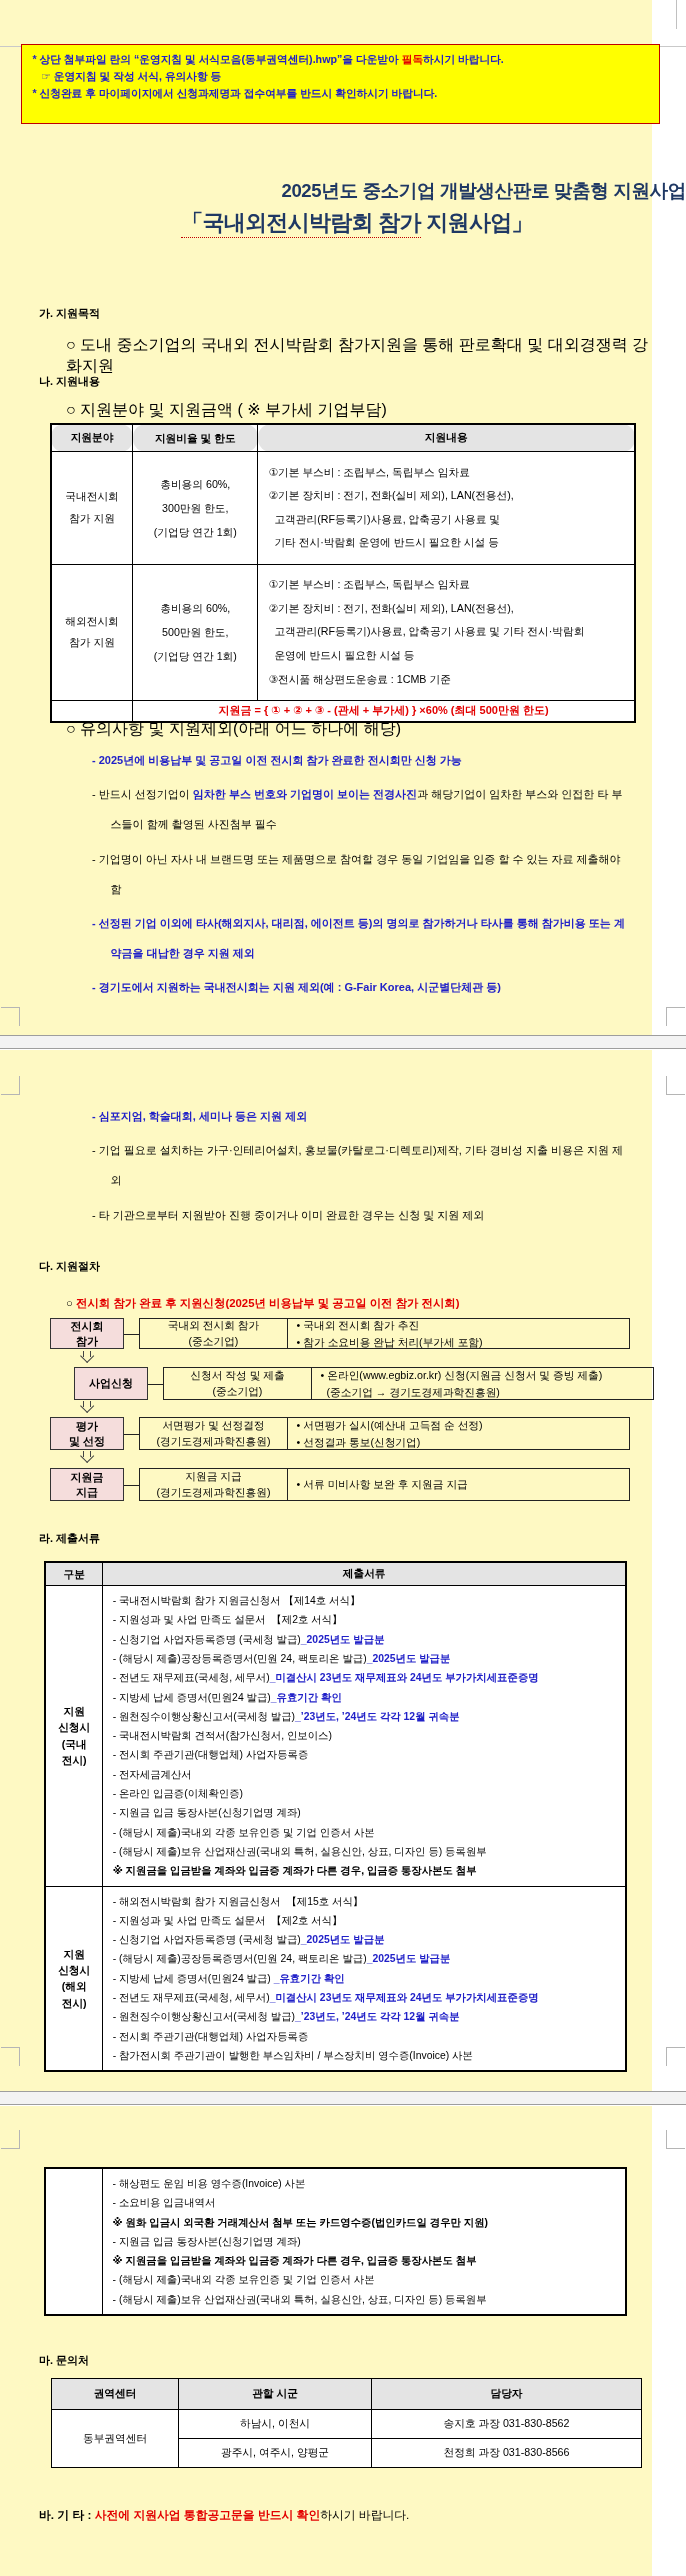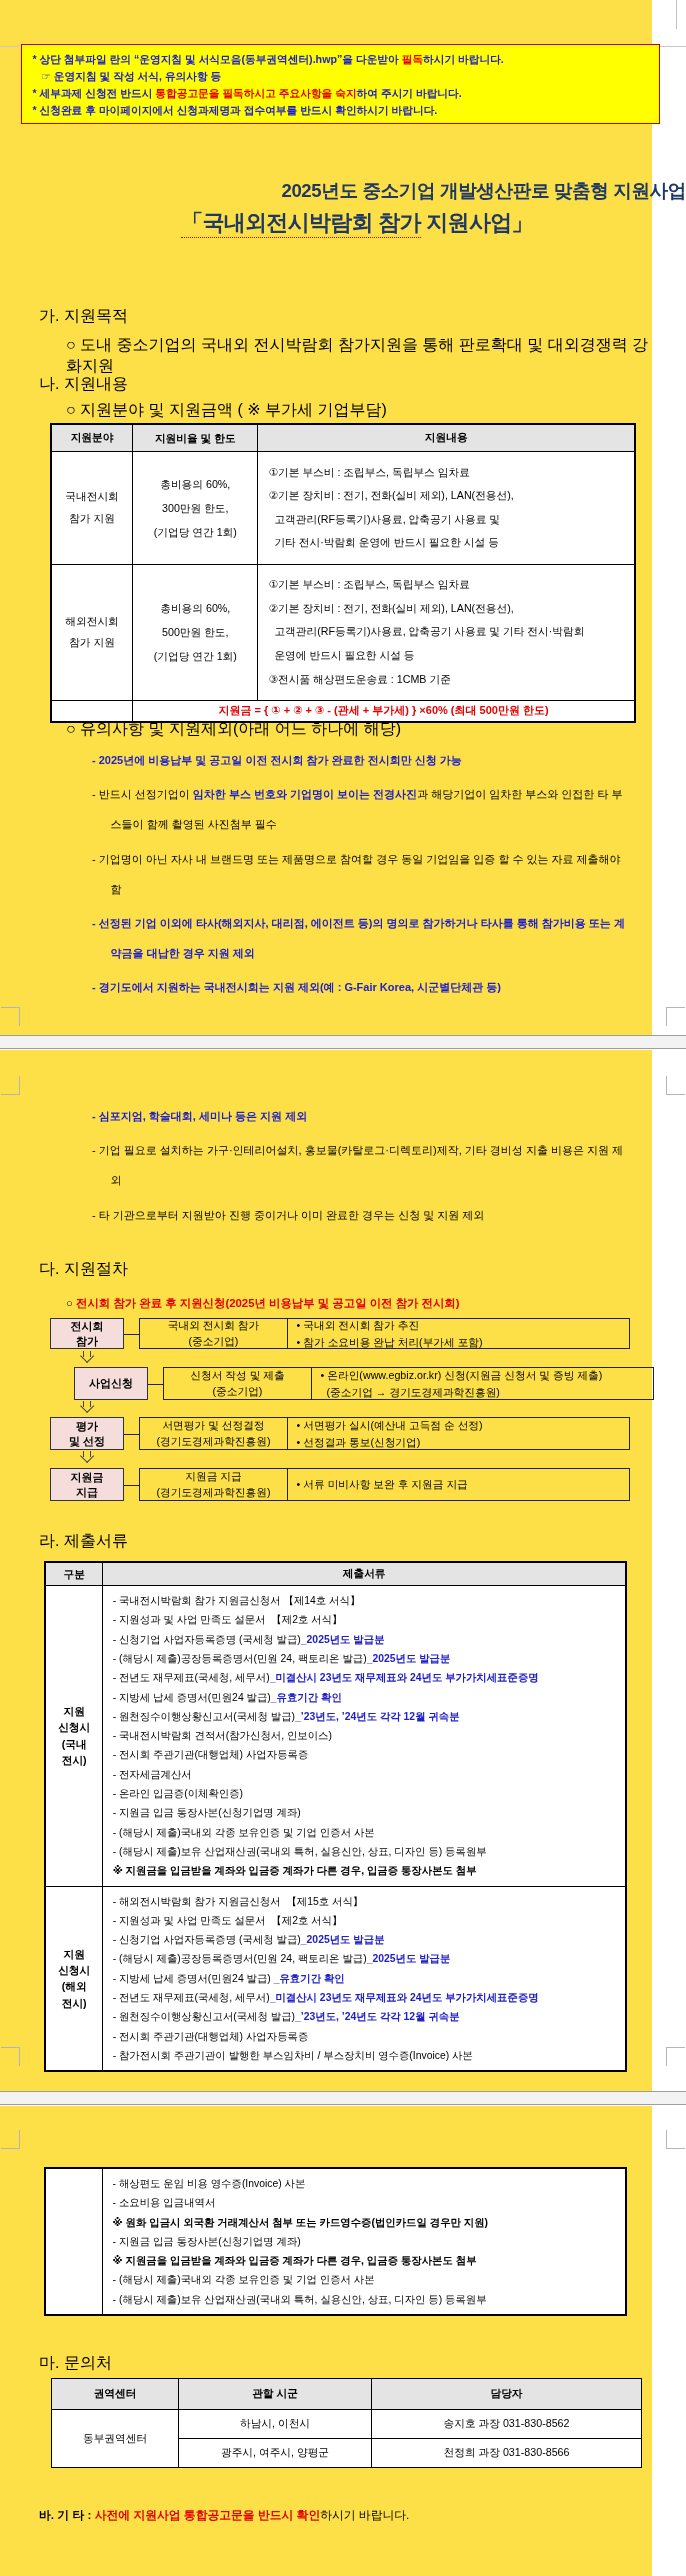--- a/index.html
+++ b/index.html
@@ -1,18 +1,18 @@
 <!DOCTYPE html>
 <html style="font-size:11.4px"><head>
 <meta charset="utf-8">
 <style>
   html,body{margin:0;padding:0;background:#fff;}
   .doc{position:relative;width:686px;height:2576px;background:#fff;overflow:hidden;
        font-family:"Liberation Sans","DejaVu Sans",sans-serif;color:#000;}
-  .page{position:absolute;left:0;width:652px;background:#fde047;}
+  .page{position:absolute;left:0;width:652px;background:#fef9c3;}
   .p1{top:0;height:1035px;}
   .p2{top:1050px;height:1042px;}
   .p3{top:2106px;height:470px;}
   .band{position:absolute;left:0;width:686px;height:14.3px;background:#F3F3F3;
         border-top:1.4px solid #9E9E9E;border-bottom:1.4px solid #9E9E9E;box-sizing:border-box;}
   .band1{top:1035px;} .band2{top:2091px;}
   .top-rule{position:absolute;top:46px;left:0;width:686px;border-top:0.7px solid #C9C9C9;}
   .tick{position:absolute;border-left:0.7px solid #C0C0C0;}
   .cm{position:absolute;width:18.6px;height:18.6px;box-sizing:border-box;}
   .cm-bl{border-top:0.7px solid #B5B5B5;border-right:0.7px solid #B5B5B5;}
@@ -26,29 +26,29 @@
   .notice-box{position:absolute;top:44px;left:21.4px;width:639px;height:80px;background:#FFFF00;
               border:1.4px solid #C00000;box-sizing:border-box;padding:5.7px 10px 0;}
   .notice-line{font-size:10.7px;font-weight:700;line-height:17px;white-space:pre-wrap;}
 
   .title1{position:absolute;top:178px;left:0;width:686px;text-align:right;
           font-size:18.6px;font-weight:700;color:#1F3864;letter-spacing:-0.4px;}
   .title2{position:absolute;top:208px;left:0;width:686px;text-align:center;
           font-size:22px;font-weight:700;color:#1F3864;letter-spacing:-0.7px;padding-left:14px;}
   .title2 .ul{border-bottom:1.4px dotted #C00000;padding-bottom:2.1px;}
 
-  .h1{position:absolute;left:39px;font-size:16px;font-weight:400;color:#000;}
+  .h1{position:absolute;left:39px;font-size:11px;font-weight:700;color:#000;}
   .sub{position:absolute;left:66px;font-size:16px;color:#000;}
   .sub-red{position:absolute;left:66px;font-size:11.4px;}
 
   table.tbl{border-collapse:collapse;position:absolute;background:#fff;}
   table.tbl td{border:1px solid #000;box-sizing:border-box;}
   table.tbl tr.thead td{background:#E4E4E4;text-align:center;font-weight:700;font-size:10.7px;}
   .support{top:423px;left:50px;width:586px;}
-  .support td{font-size:10.7px;}
+  .support td{font-size:10.7px;border-radius:13px;}
   .support tr.thead td{height:23.6px;}
   .support td.c1{width:82px;text-align:center;line-height:21.4px;}
   .support td.c2{width:126px;text-align:center;line-height:24px;}
   .support td.c3{width:379px;padding:8.6px 5.7px 8.6px 10px;line-height:23.6px;white-space:pre-wrap;}
   .support tr.r1 td{height:106px;} .support tr.r2 td{height:132px;}
   .support tr.formula td{height:22px;}
   .support .fcell{color:#E30000;font-weight:700;text-align:center;font-size:11px;}
   .support{border:2.1px solid #000;}
 
   .notes{position:absolute;left:92px;width:535px;}
@@ -95,21 +95,20 @@
 <div class="doc">
 
   <div class="page p1">
     <div class="top-rule"></div>
     <div class="tick" style="top:0;left:676px;height:29px;"></div>
     <div class="tick" style="top:84px;left:30px;height:32px;"></div>
 
     <div class="notice-box">
       <div class="notice-line"><span class="s-bb">* 상단 첨부파일 란의 “운영지침 및 서식모음(동부권역센터).hwp”을 다운받아 </span><span class="s-rb">필독</span><span class="s-bb">하시기 바랍니다.</span></div>
       <div class="notice-line"><span class="s-bb">   ☞ 운영지침 및 작성 서식, 유의사항 등</span></div>
-      <div class="notice-line"><span class="s-bb">* 세부과제 신청전 반드시 </span><span class="s-rb">통합공고문을 필독하시고 주요사항을 숙지</span><span class="s-bb">하여 주시기 바랍니다.</span></div>
       <div class="notice-line"><span class="s-bb">* 신청완료 후 마이페이지에서 신청과제명과 접수여부를 반드시 확인하시기 바랍니다.</span></div>
     </div>
 
     <div class="title1">2025년도 중소기업 개발생산판로 맞춤형 지원사업</div>
     <div class="title2">
       <span class="ul">「국내외전시박람회 참가</span><span> 지원사업」</span>
     </div>
 
     <div class="h1" style="top:306px;">가. 지원목적</div>
     <div class="sub" style="top:335px;">○ 도내 중소기업의 국내외 전시박람회 참가지원을 통해 판로확대 및 대외경쟁력 강화지원</div>

